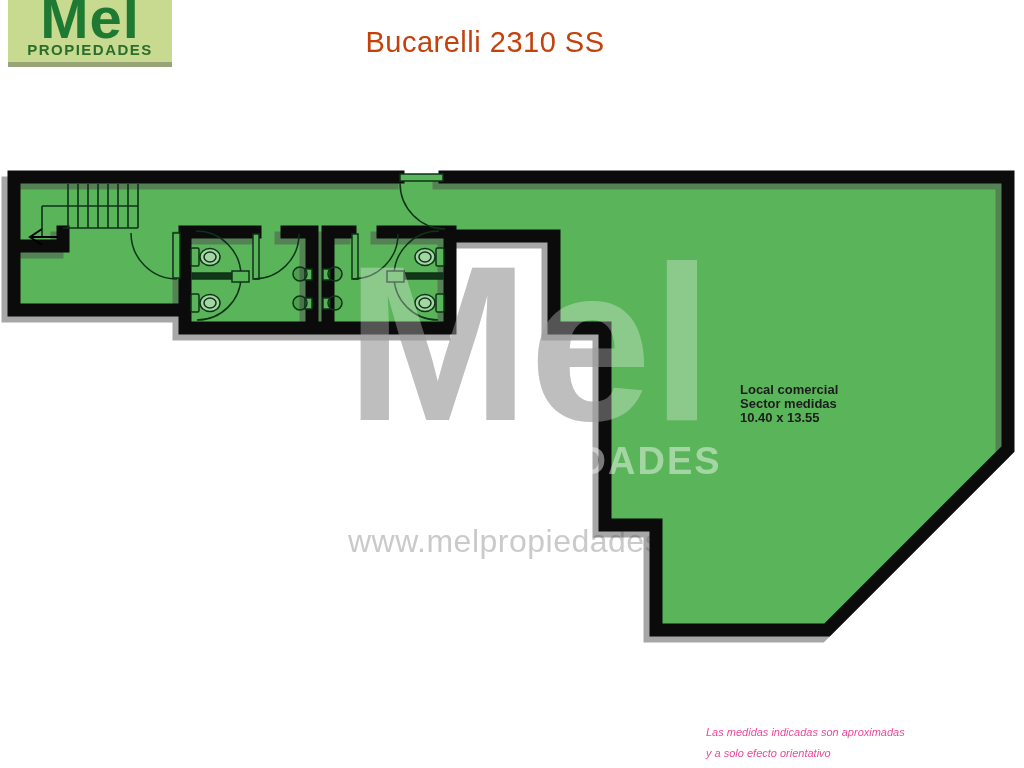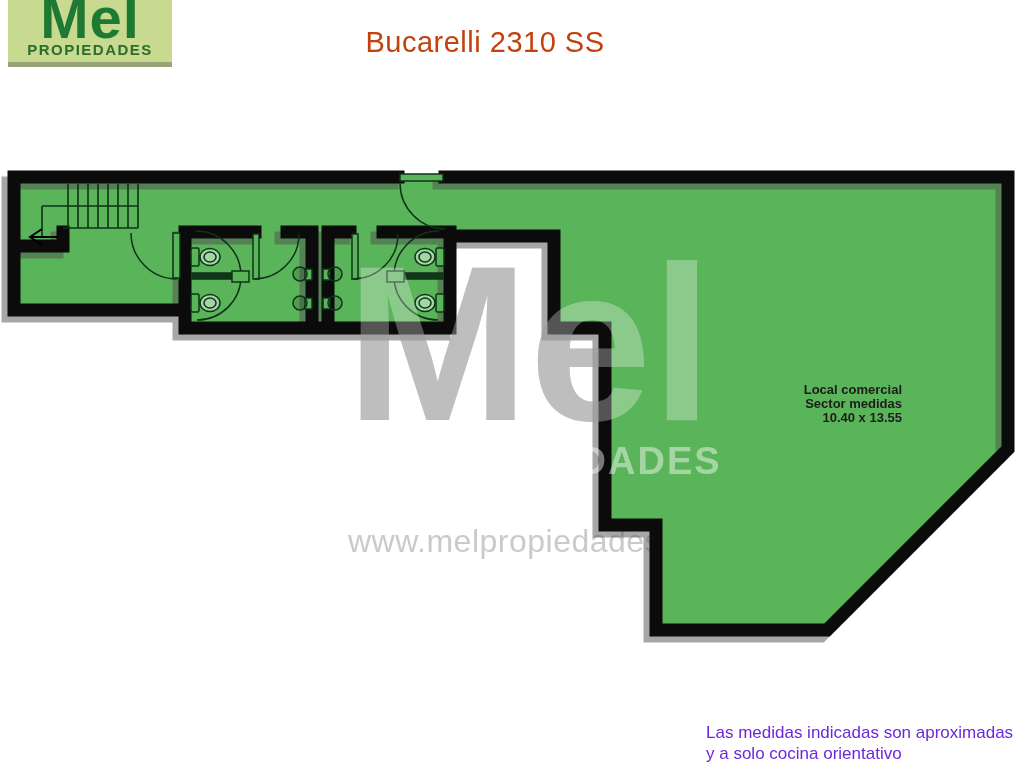--- a/index.html
+++ b/index.html
@@ -45,26 +45,26 @@
   .wm-url{
     position:absolute;left:348px;top:523px;
     font-size:32px;color:rgba(158,158,158,0.55);letter-spacing:0.5px;
     white-space:nowrap;
   }
   
   svg.plan{position:absolute;left:0;top:0;z-index:2;}
   
   .room-label{
     position:absolute;left:740px;top:383px;width:162px;z-index:4;
-    text-align:right;font-size:13px;font-weight:bold;color:#1c1c1c;
+    text-align:left;font-size:13px;font-weight:bold;color:#1c1c1c;
     line-height:14px;
   }
   .disclaimer{
     position:absolute;left:706px;top:722px;z-index:4;
-    font-size:17px;color:#6d28d9;line-height:21px;white-space:nowrap;
+    font-size:11px;color:#ec4899;line-height:21px;white-space:nowrap;font-style:italic;
   }
 </style>
 </head>
 <body>
 
 <div class="layer wm-under">
   <div class="wm-mel gray">Mel</div>
   <div class="wm-url">www.melpropiedades.com</div>
 </div>
 
@@ -178,14 +178,14 @@
 <div class="page-title">Bucarelli 2310 SS</div>
 
 <div class="room-label">
   <div>Local comercial</div>
   <div>Sector medidas</div>
   <div>10.40 x 13.55</div>
 </div>
 
 <div class="disclaimer">
   <div>Las medidas indicadas son aproximadas</div>
-  <div>y a solo cocina orientativo</div>
+  <div>y a solo efecto orientativo</div>
 </div>
 
 </body></html>

